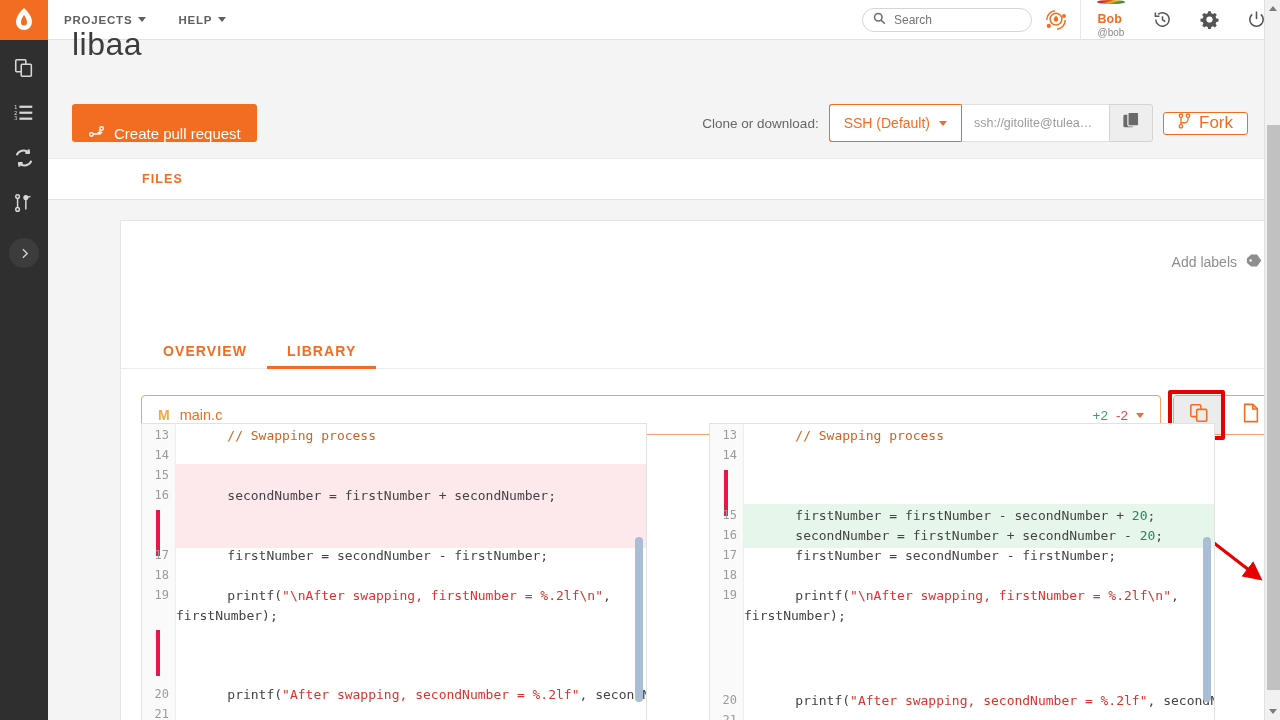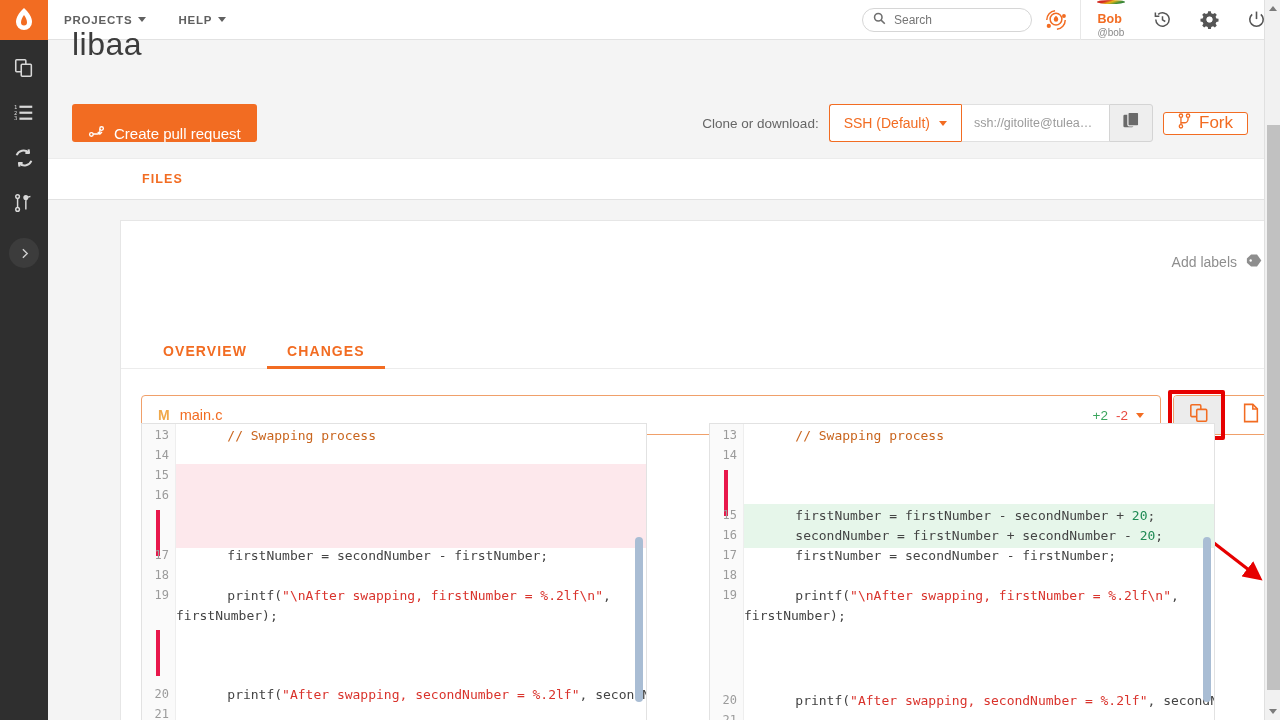--- a/index.html
+++ b/index.html
@@ -417,21 +417,21 @@
           <circle cx="5.5" cy="8" r="1.4" fill="#fff"></circle>
         </svg>
       </span>
     </div>
 
     <div id="pr-tabs">
       <div class="ptab">
         <span>OVERVIEW</span>
       </div>
       <div class="ptab active">
-        <span>CHANGES</span>
+        <span>LIBRARY</span>
       </div>
     </div>
 
     <div id="file-bar">
       <span id="file-status">M</span>
       <span id="file-name">main.c</span>
       <span id="diff-stats">
         <span class="stat-add">+2</span>
         <span class="stat-del">-2</span>
         <i class="caret" style="border-top-color:#f26c22"></i>
@@ -478,20 +478,21 @@
         <div class="lno" style="top:124px">17</div>
         <div class="lno" style="top:144px">18</div>
         <div class="lno" style="top:164px">19</div>
         <div class="marker" style="top:206px; height:46px"></div>
         <div class="lno" style="top:263px">20</div>
         <div class="lno" style="top:283px">21</div>
       </div>
       <div class="code">
         <div class="hl-del" style="top:40px; height:84px"></div>
         <div class="cline tok-cmt" style="top:2px">    // Swapping process</div>
+        <div class="cline" style="top:62px">    secondNumber = firstNumber + secondNumber;</div>
         <div class="cline" style="top:122px">    firstNumber = secondNumber - firstNumber;</div>
         <div class="cline" style="top:162px"><span>    printf(</span><span class="tok-str">"\nAfter swapping, firstNumber = %.2lf\n"</span><span>,</span></div>
         <div class="cline" style="top:182px; padding-left:0">firstNumber);</div>
         <div class="cline" style="top:261px"><span>    printf(</span><span class="tok-str">"After swapping, secondNumber = %.2lf"</span><span>, secondNumber);</span></div>
       </div>
       <div class="pane-scroll" style="right:3px; top:113px; height:165px"></div>
     </div>
 
     <div class="pane" id="pane-right">
       <div class="gutter">

